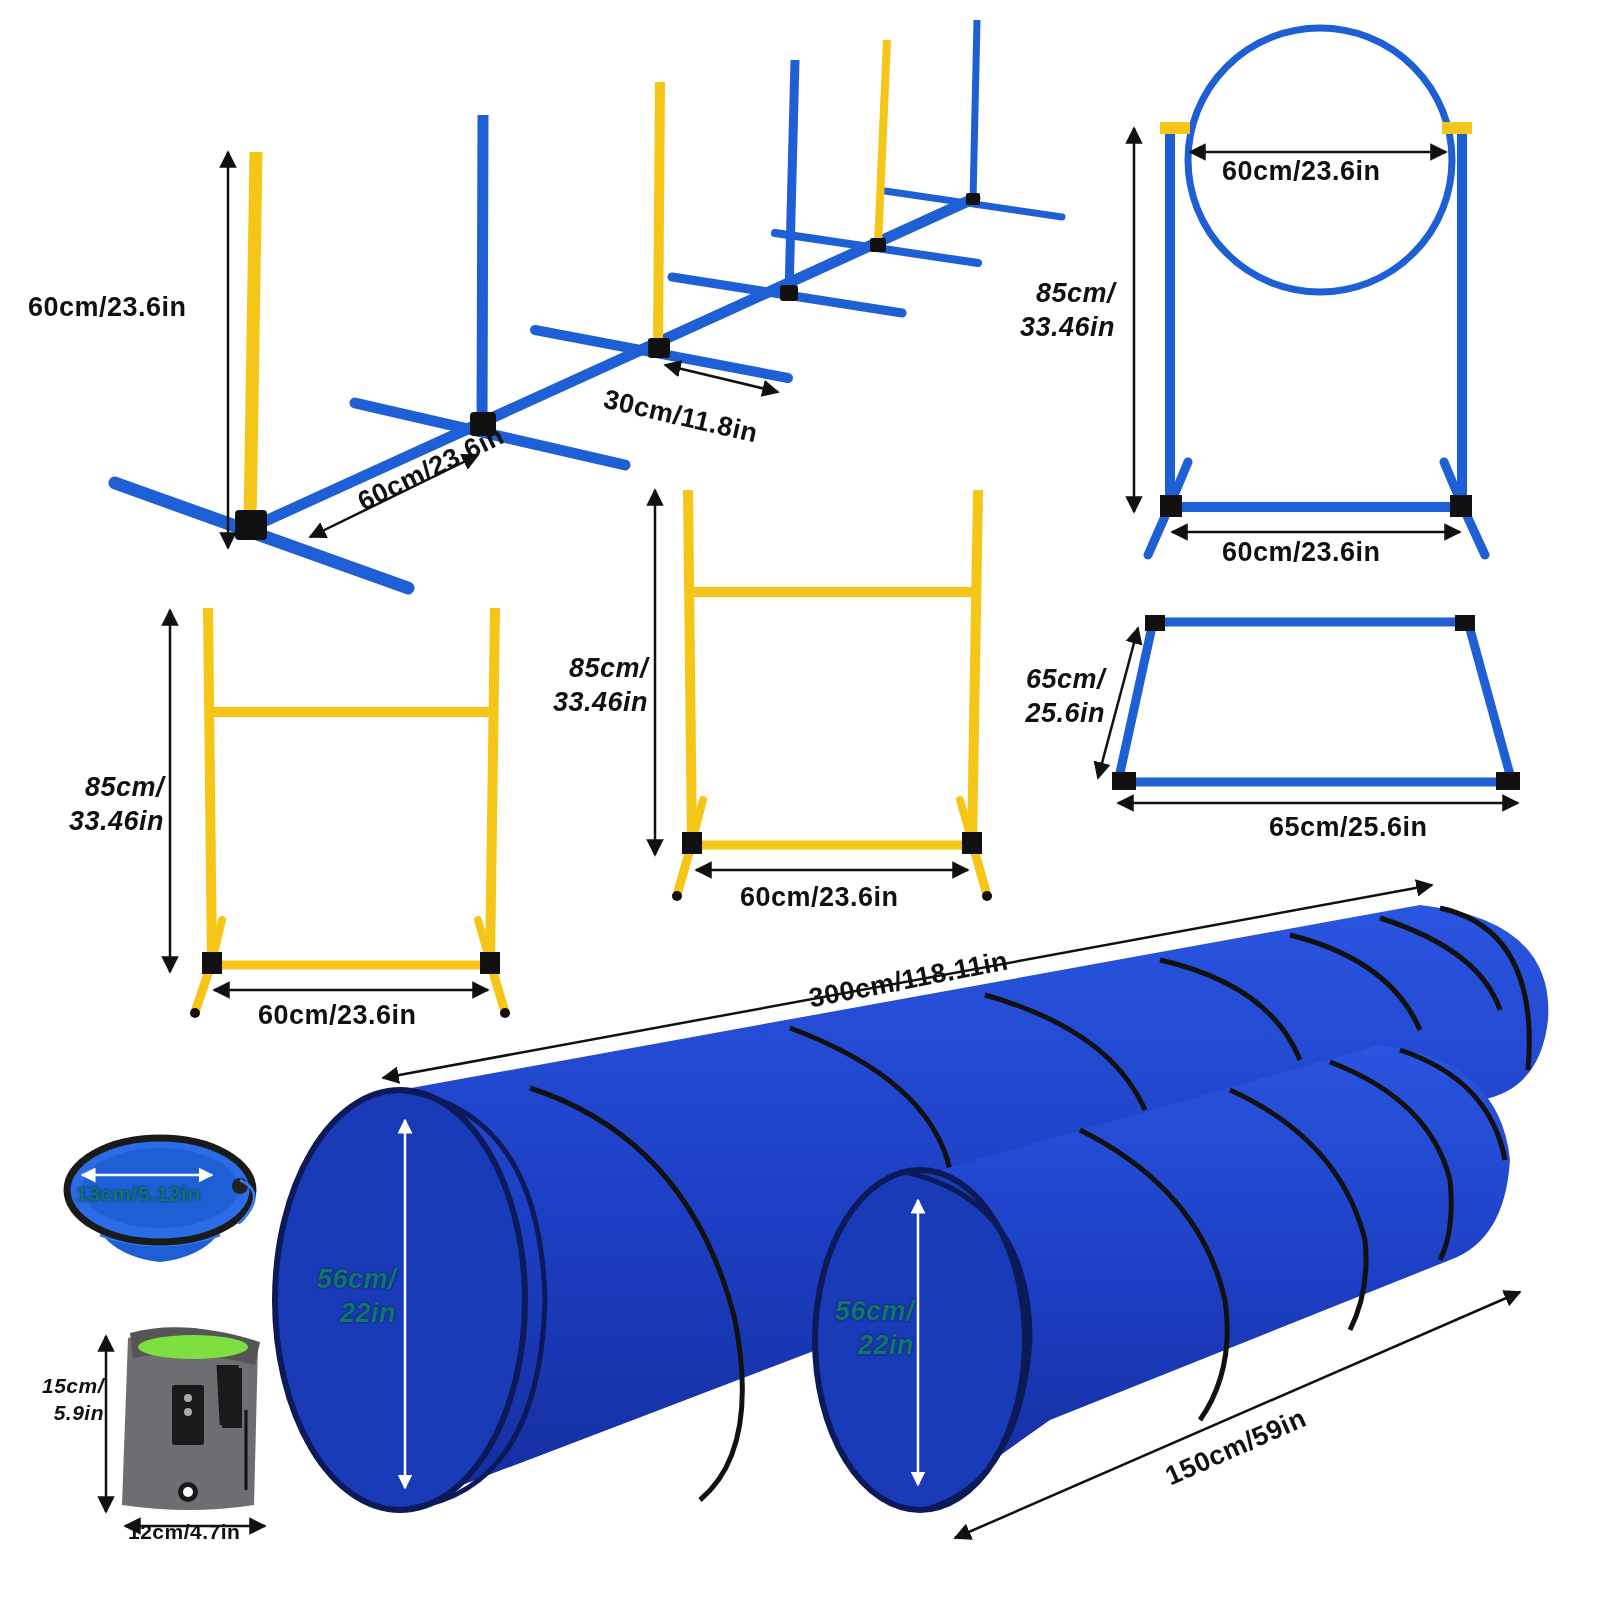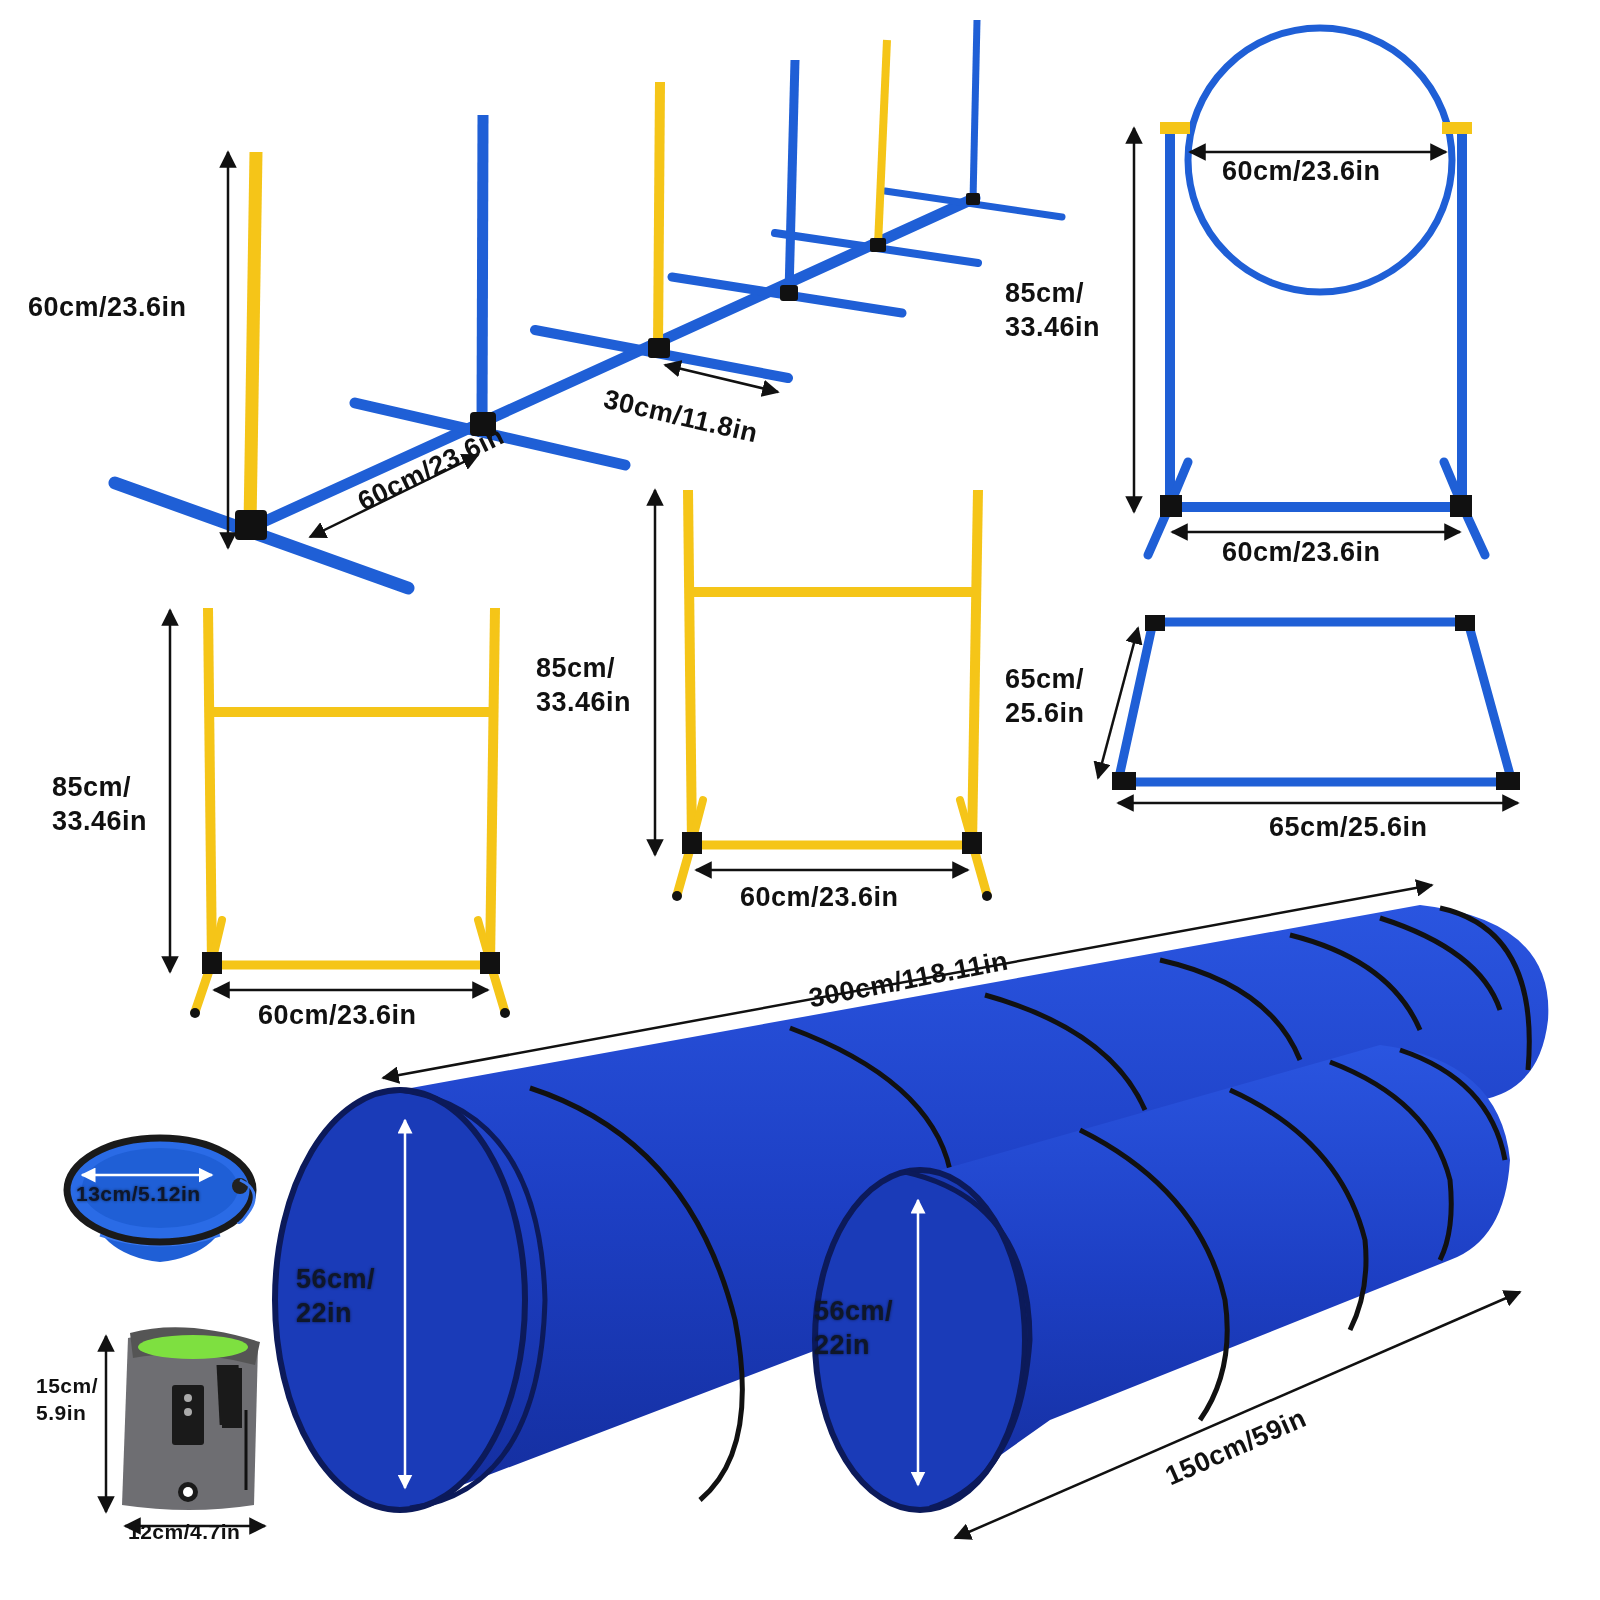--- a/index.html
+++ b/index.html
@@ -2,22 +2,22 @@
 <html><head>
 <meta charset="utf-8">
 <style>
   html, body { margin:0; padding:0; background:#ffffff; }
   body { width:1600px; height:1600px; position:relative; overflow:hidden;
          font-family:"Liberation Sans", "DejaVu Sans", sans-serif; }
   svg.art { position:absolute; left:0; top:0; width:1600px; height:1600px; }
   .lbl { position:absolute; font-weight:bold; color:#111; font-size:27px; line-height:34px;
          white-space:nowrap; letter-spacing:0.5px; }
   .lbl.sm { font-size:21px; line-height:27px; }
-  .lbl.w { color:#0f172a; text-shadow:0 0 3px rgba(0,0,0,0.6); }
-  .lbl.c { text-align:left; }
+  .lbl.w { color:#0f766e; text-shadow:0 0 3px rgba(0,0,0,0.6); }
+  .lbl.c { text-align:right;font-style:italic; }
 </style>
 </head>
 <body>
 
 <svg class="art" viewBox="0 0 1600 1600">
   <defs>
     <marker id="ah" viewBox="0 0 10 10" refX="9" refY="5" markerWidth="7" markerHeight="7" orient="auto-start-reverse">
       <path d="M0,0 L10,5 L0,10 z" fill="#111"></path>
     </marker>
     <marker id="ahw" viewBox="0 0 10 10" refX="9" refY="5" markerWidth="6" markerHeight="6" orient="auto-start-reverse">
@@ -217,17 +217,17 @@
 </div>
 
 <div class="lbl w c" style="left:814px;top:1294px;width:100px;">
   <div>56cm/</div>
   <div>22in</div>
 </div>
 <div class="lbl" style="left:1160px;top:1462px;transform:rotate(-24deg);transform-origin:left top;">150cm/59in</div>
 
 <div class="lbl sm w" style="left:76px;top:1180px;">13cm/5.12in</div>
 
-<div class="lbl sm c" style="left:36px;top:1372px;width:80px;">
+<div class="lbl sm c" style="left:24px;top:1372px;width:80px;">
   <div>15cm/</div>
   <div>5.9in</div>
 </div>
 <div class="lbl sm" style="left:128px;top:1518px;">12cm/4.7in</div>
 
 </body></html>

